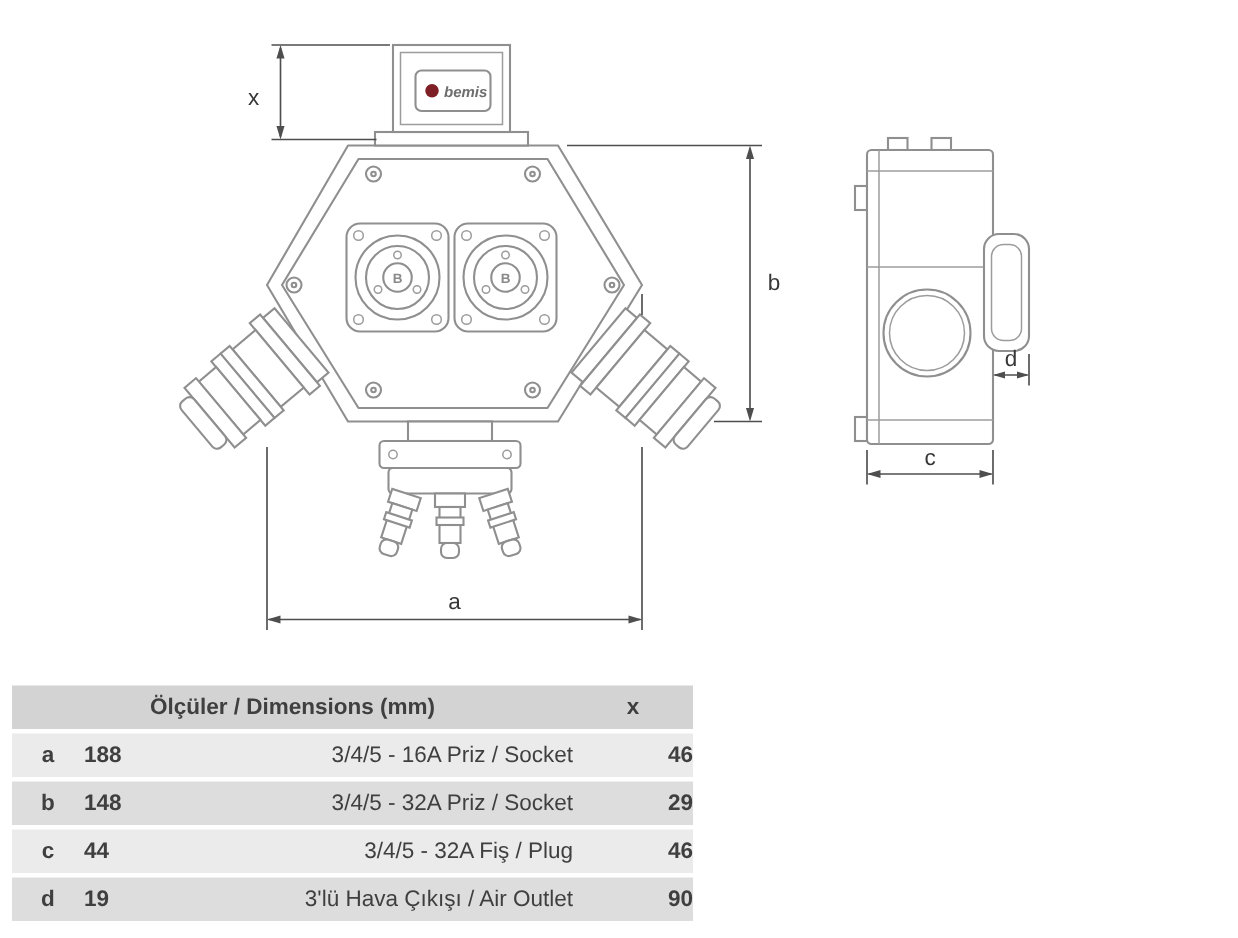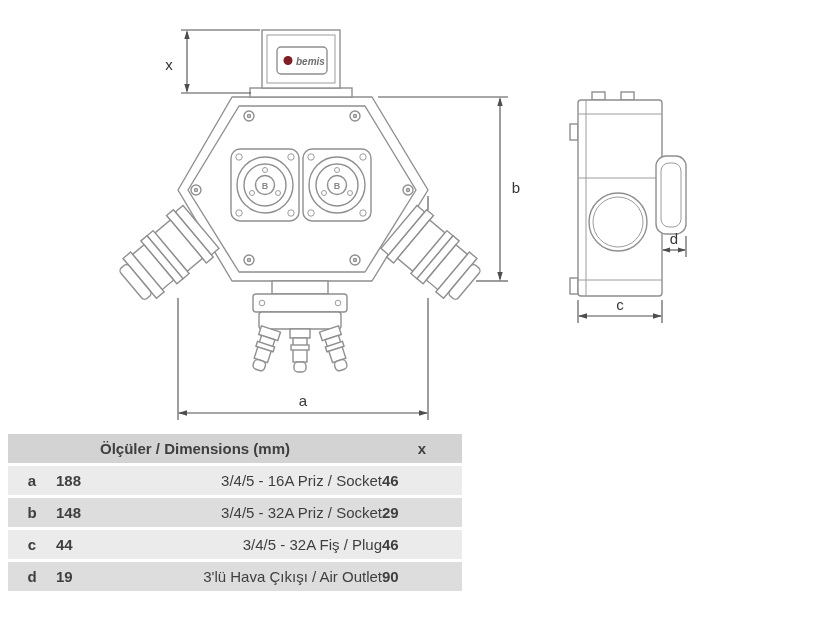--- a/index.html
+++ b/index.html
@@ -15,32 +15,32 @@
   .lnf { fill:#ffffff; stroke:#8f8f8f; stroke-width:1.4; }
   .thin{ fill:none; stroke:#9c9c9c; stroke-width:1; }
   .dim { fill:none; stroke:#4e4e4e; stroke-width:1.1; }
   .dimarrow { fill:#4e4e4e; stroke:none; }
   .dimtxt { fill:#373737; font-size:15px; font-family:"Liberation Sans",sans-serif; }
   .emblem { fill:#8a8a8a; font-size:9px; font-weight:bold; text-anchor:middle; }
   .brandtxt { fill:#6e6e6e; font-size:10px; font-weight:bold; font-style:italic; }
 
   
   .dims-table {
-    position:absolute; left:8px; top:431px; width:454px;
+    position:absolute; left:8px; top:454px; width:454px;
     border-collapse:separate; border-spacing:0 3px;
     font-size:15px; color:#3f3f3f;
   }
   .dims-table th, .dims-table td { height:29px; vertical-align:middle; }
   .dims-table thead th { background:#d3d3d3; font-weight:bold; text-align:center; }
   .dims-table tbody tr:nth-child(odd) td  { background:#ebebeb; }
   .dims-table tbody tr:nth-child(even) td { background:#dddddd; }
   .c-key  { width:48px; text-align:center; font-weight:bold; }
   .c-val  { width:78px; text-align:left; font-weight:bold; }
   .c-desc { text-align:right; padding-left:12px; font-weight:normal; }
-  .c-x    { width:80px; text-align:left; font-weight:bold; }
+  .c-x    { width:80px; text-align:right; font-weight:bold; }
 </style>
 </head>
 <body>
 
 <div class="page">
 
   <svg class="drawing" width="825" height="445" viewBox="0 0 825 445">
 
     <g>
 

